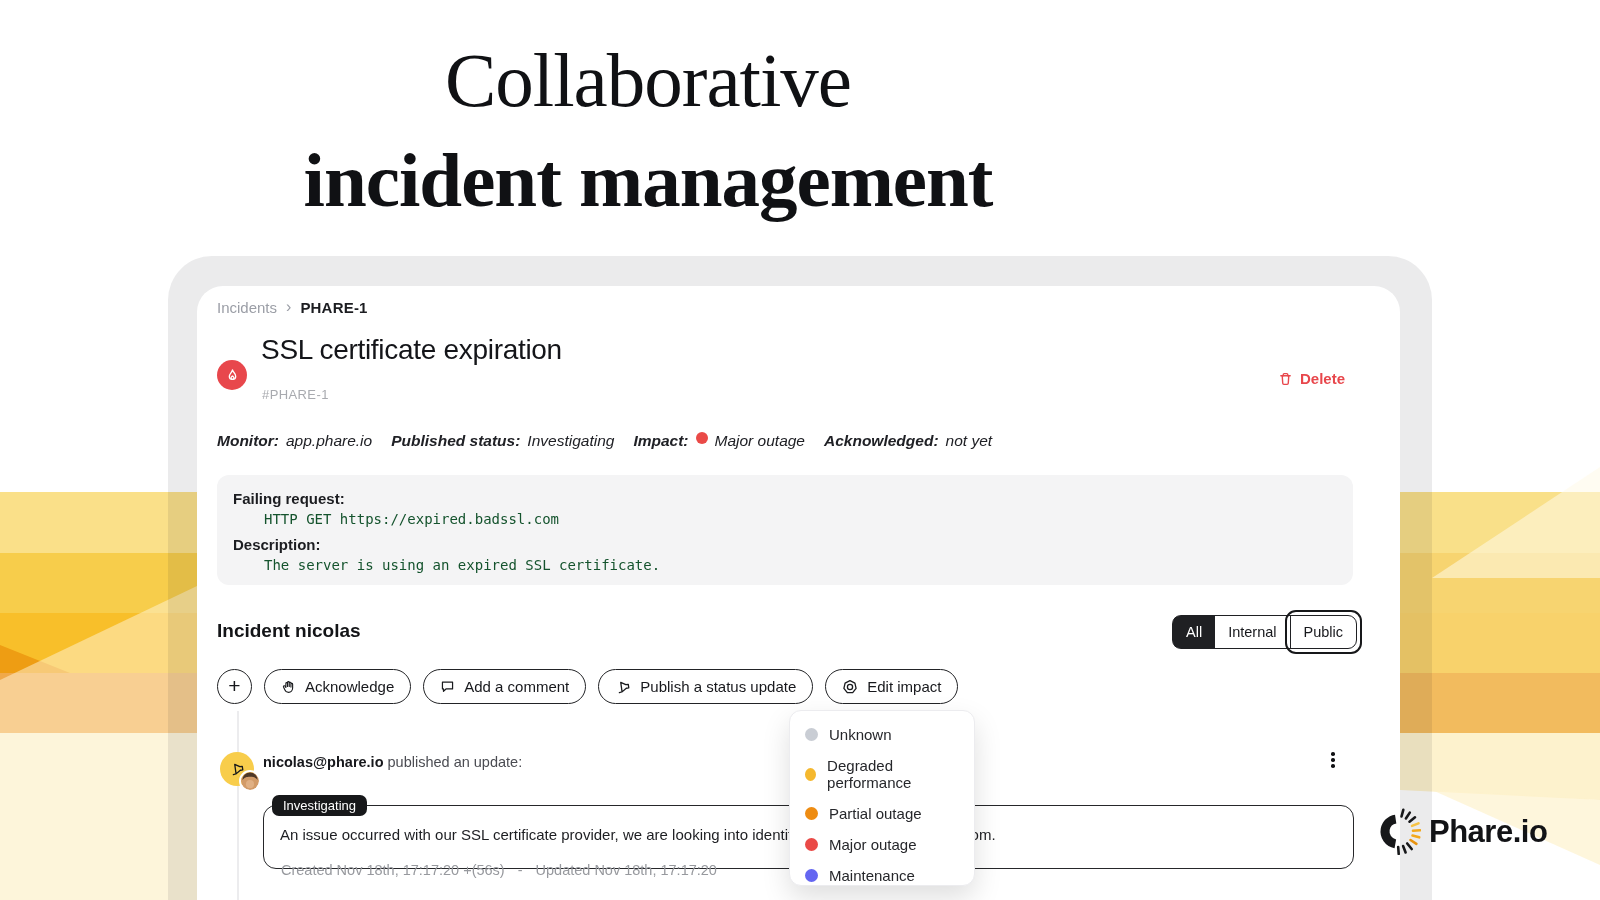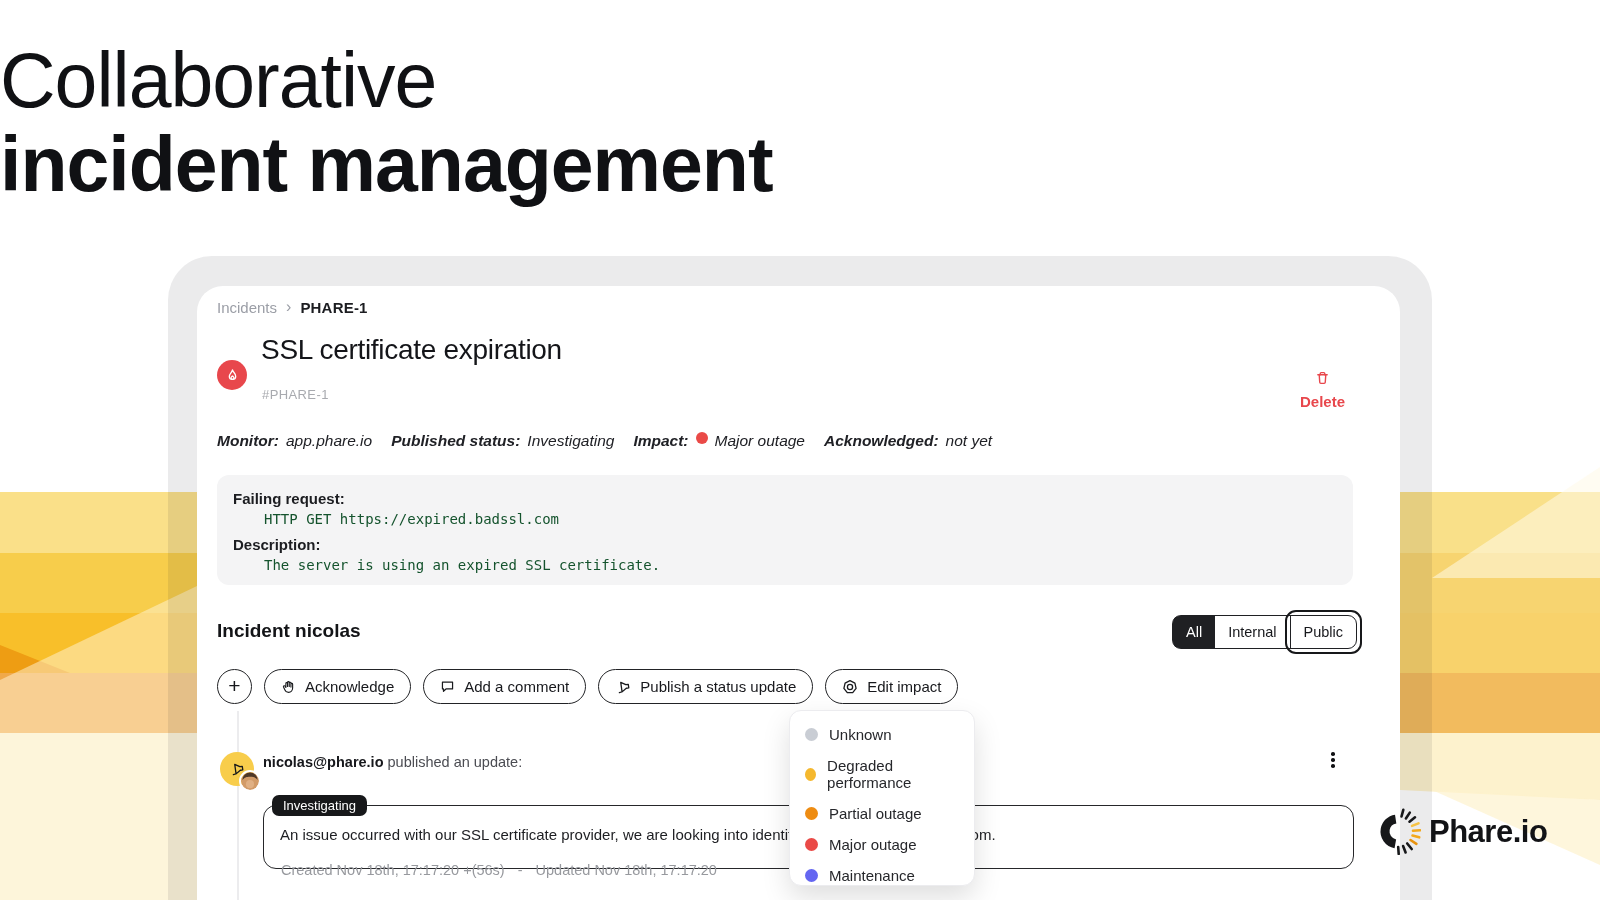--- a/index.html
+++ b/index.html
@@ -23,24 +23,24 @@
   .br3 { left:1400px; top:613px; width:200px; height:60px; background:#f8d26b; }
   .br4 { left:1400px; top:673px; width:200px; height:60px; background:#f2bb5e; }
   .br-light { left:1400px; top:467px; width:200px; height:111px; background:rgba(255,250,231,.55);
               clip-path:polygon(16% 100%,100% 0,100% 100%); }
   .br-cream1 { left:1400px; top:733px; width:200px; height:67px; background:#fdf2cd;
                clip-path:polygon(0 0,100% 0,100% 100%,0 85%); }
   .br-cream2 { left:1400px; top:790px; width:200px; height:75px; background:rgba(253,242,205,.7);
                clip-path:polygon(16% 0,100% 13%,100% 100%); }
 
   
-  .hero { position:absolute; left:0; top:38px; width:1296px; z-index:1;
-          color:#101114; }
+  .hero { position:absolute; left:0; top:38px; width:1296px; text-align:center; z-index:1;
+          color:#101114;font-family:Liberation Serif, serif; }
   .hero .l1 { font-size:77px; font-weight:400; letter-spacing:-1px; line-height:84px; }
-  .hero .l2 { font-size:77px; font-weight:700; letter-spacing:-1px; line-height:84px; }
+  .hero .l2 { font-size:77px; font-weight:700; letter-spacing:-1px; line-height:84px;margin-top:16px; }
 
   
   .frame { position:absolute; left:168px; top:256px; width:1264px; height:644px;
            background:rgba(28,28,30,0.085); border-radius:44px 44px 0 0; z-index:1; }
   .card  { position:absolute; left:197px; top:286px; width:1203px; height:705px;
            background:#fff; border-radius:26px 26px 0 0; z-index:2; }
 
   
   .crumbs { position:absolute; left:20px; top:12px; display:flex; align-items:center; gap:9px;
             font-size:15px; }
@@ -50,21 +50,21 @@
 
   
   .inc-icon { position:absolute; left:20px; top:74px; width:30px; height:30px; border-radius:50%;
               background:#e8474c; display:flex; align-items:center; justify-content:center; }
   .inc-title { position:absolute; left:64px; top:48px; font-size:28px; font-weight:400;
                letter-spacing:-.3px; color:#141519; }
   .inc-id { position:absolute; left:65px; top:101px; font-size:13px; color:#a8aaaf;
             letter-spacing:.4px; }
   .delete-btn { position:absolute; right:55px; top:84px; display:flex; align-items:center; gap:7px;
                 color:#e8474c; font-size:15px; font-weight:700; cursor:pointer; background:none; border:none;
-                font-family:inherit;flex-direction:column; }
+                font-family:inherit; }
 
   
   .meta { position:absolute; left:20px; top:146px; display:flex; align-items:center; gap:19px;
           font-size:15.5px; color:#202126; }
   .meta .pair { display:flex; gap:7px;font-style:italic; }
   .meta .lbl { font-weight:700; }
   .dot { width:12px; height:12px; border-radius:50%; display:inline-block; }
 
   
   .detail { position:absolute; left:20px; top:189px; width:1136px; height:110px;

